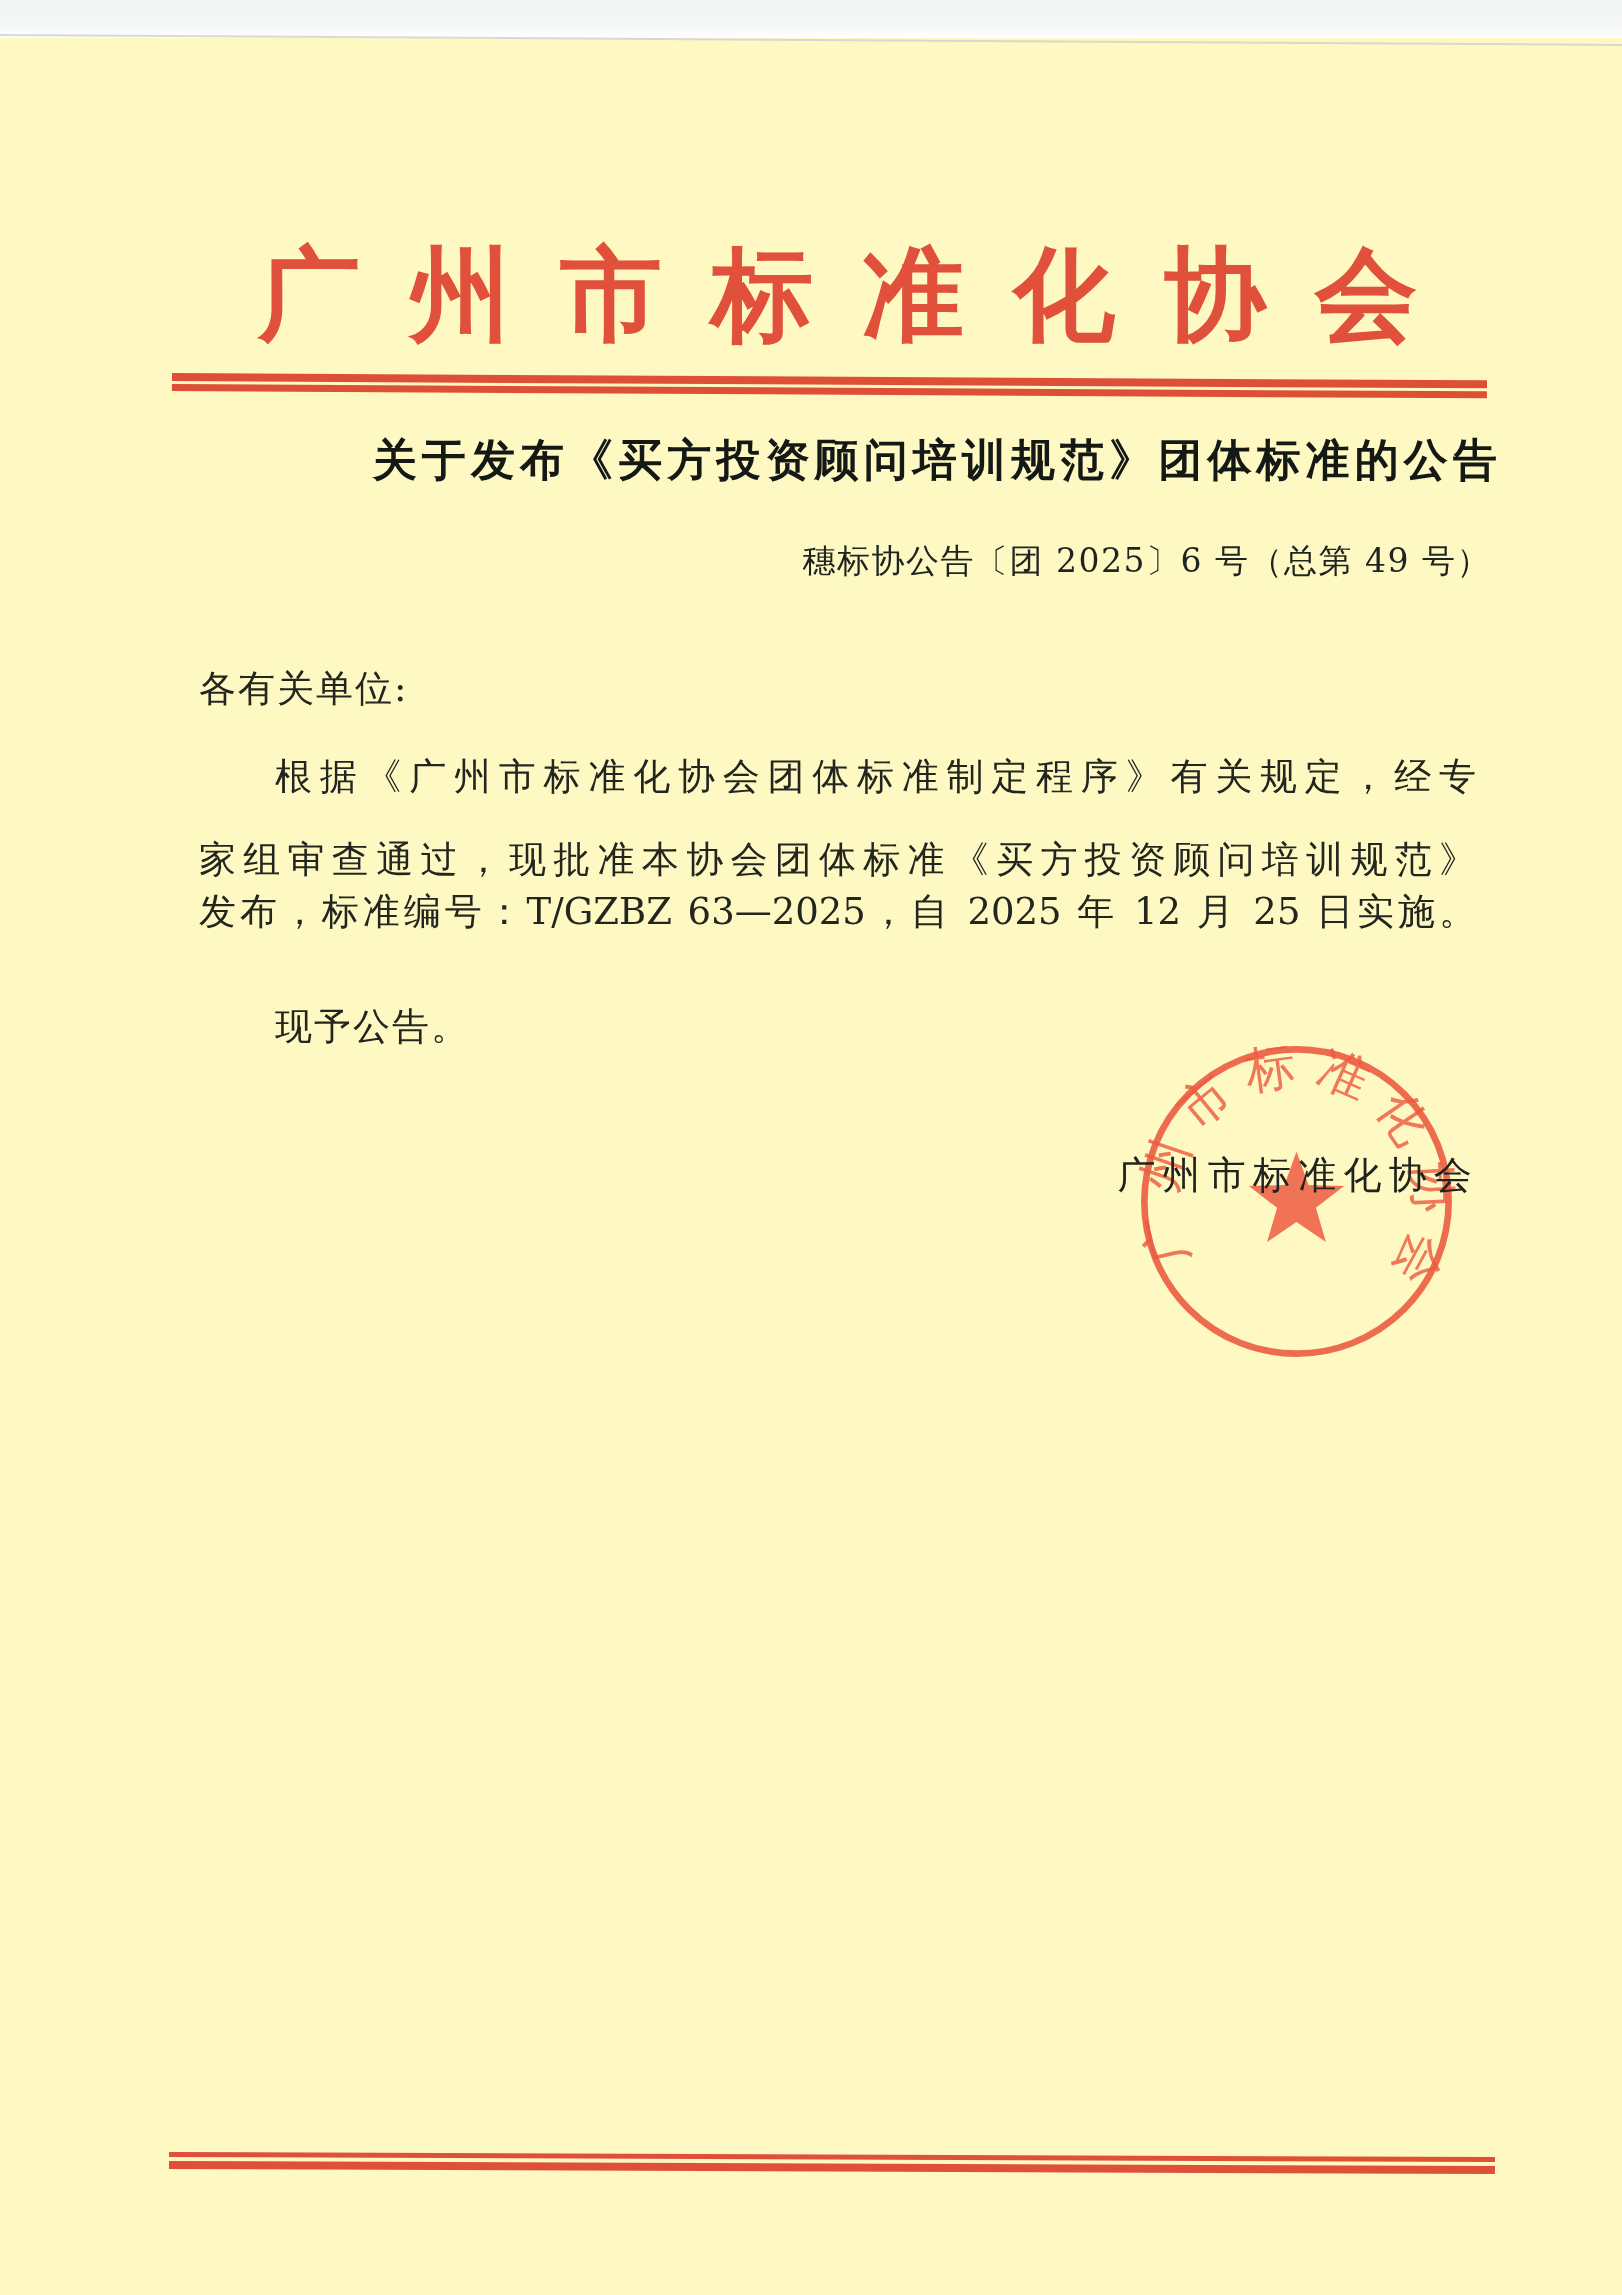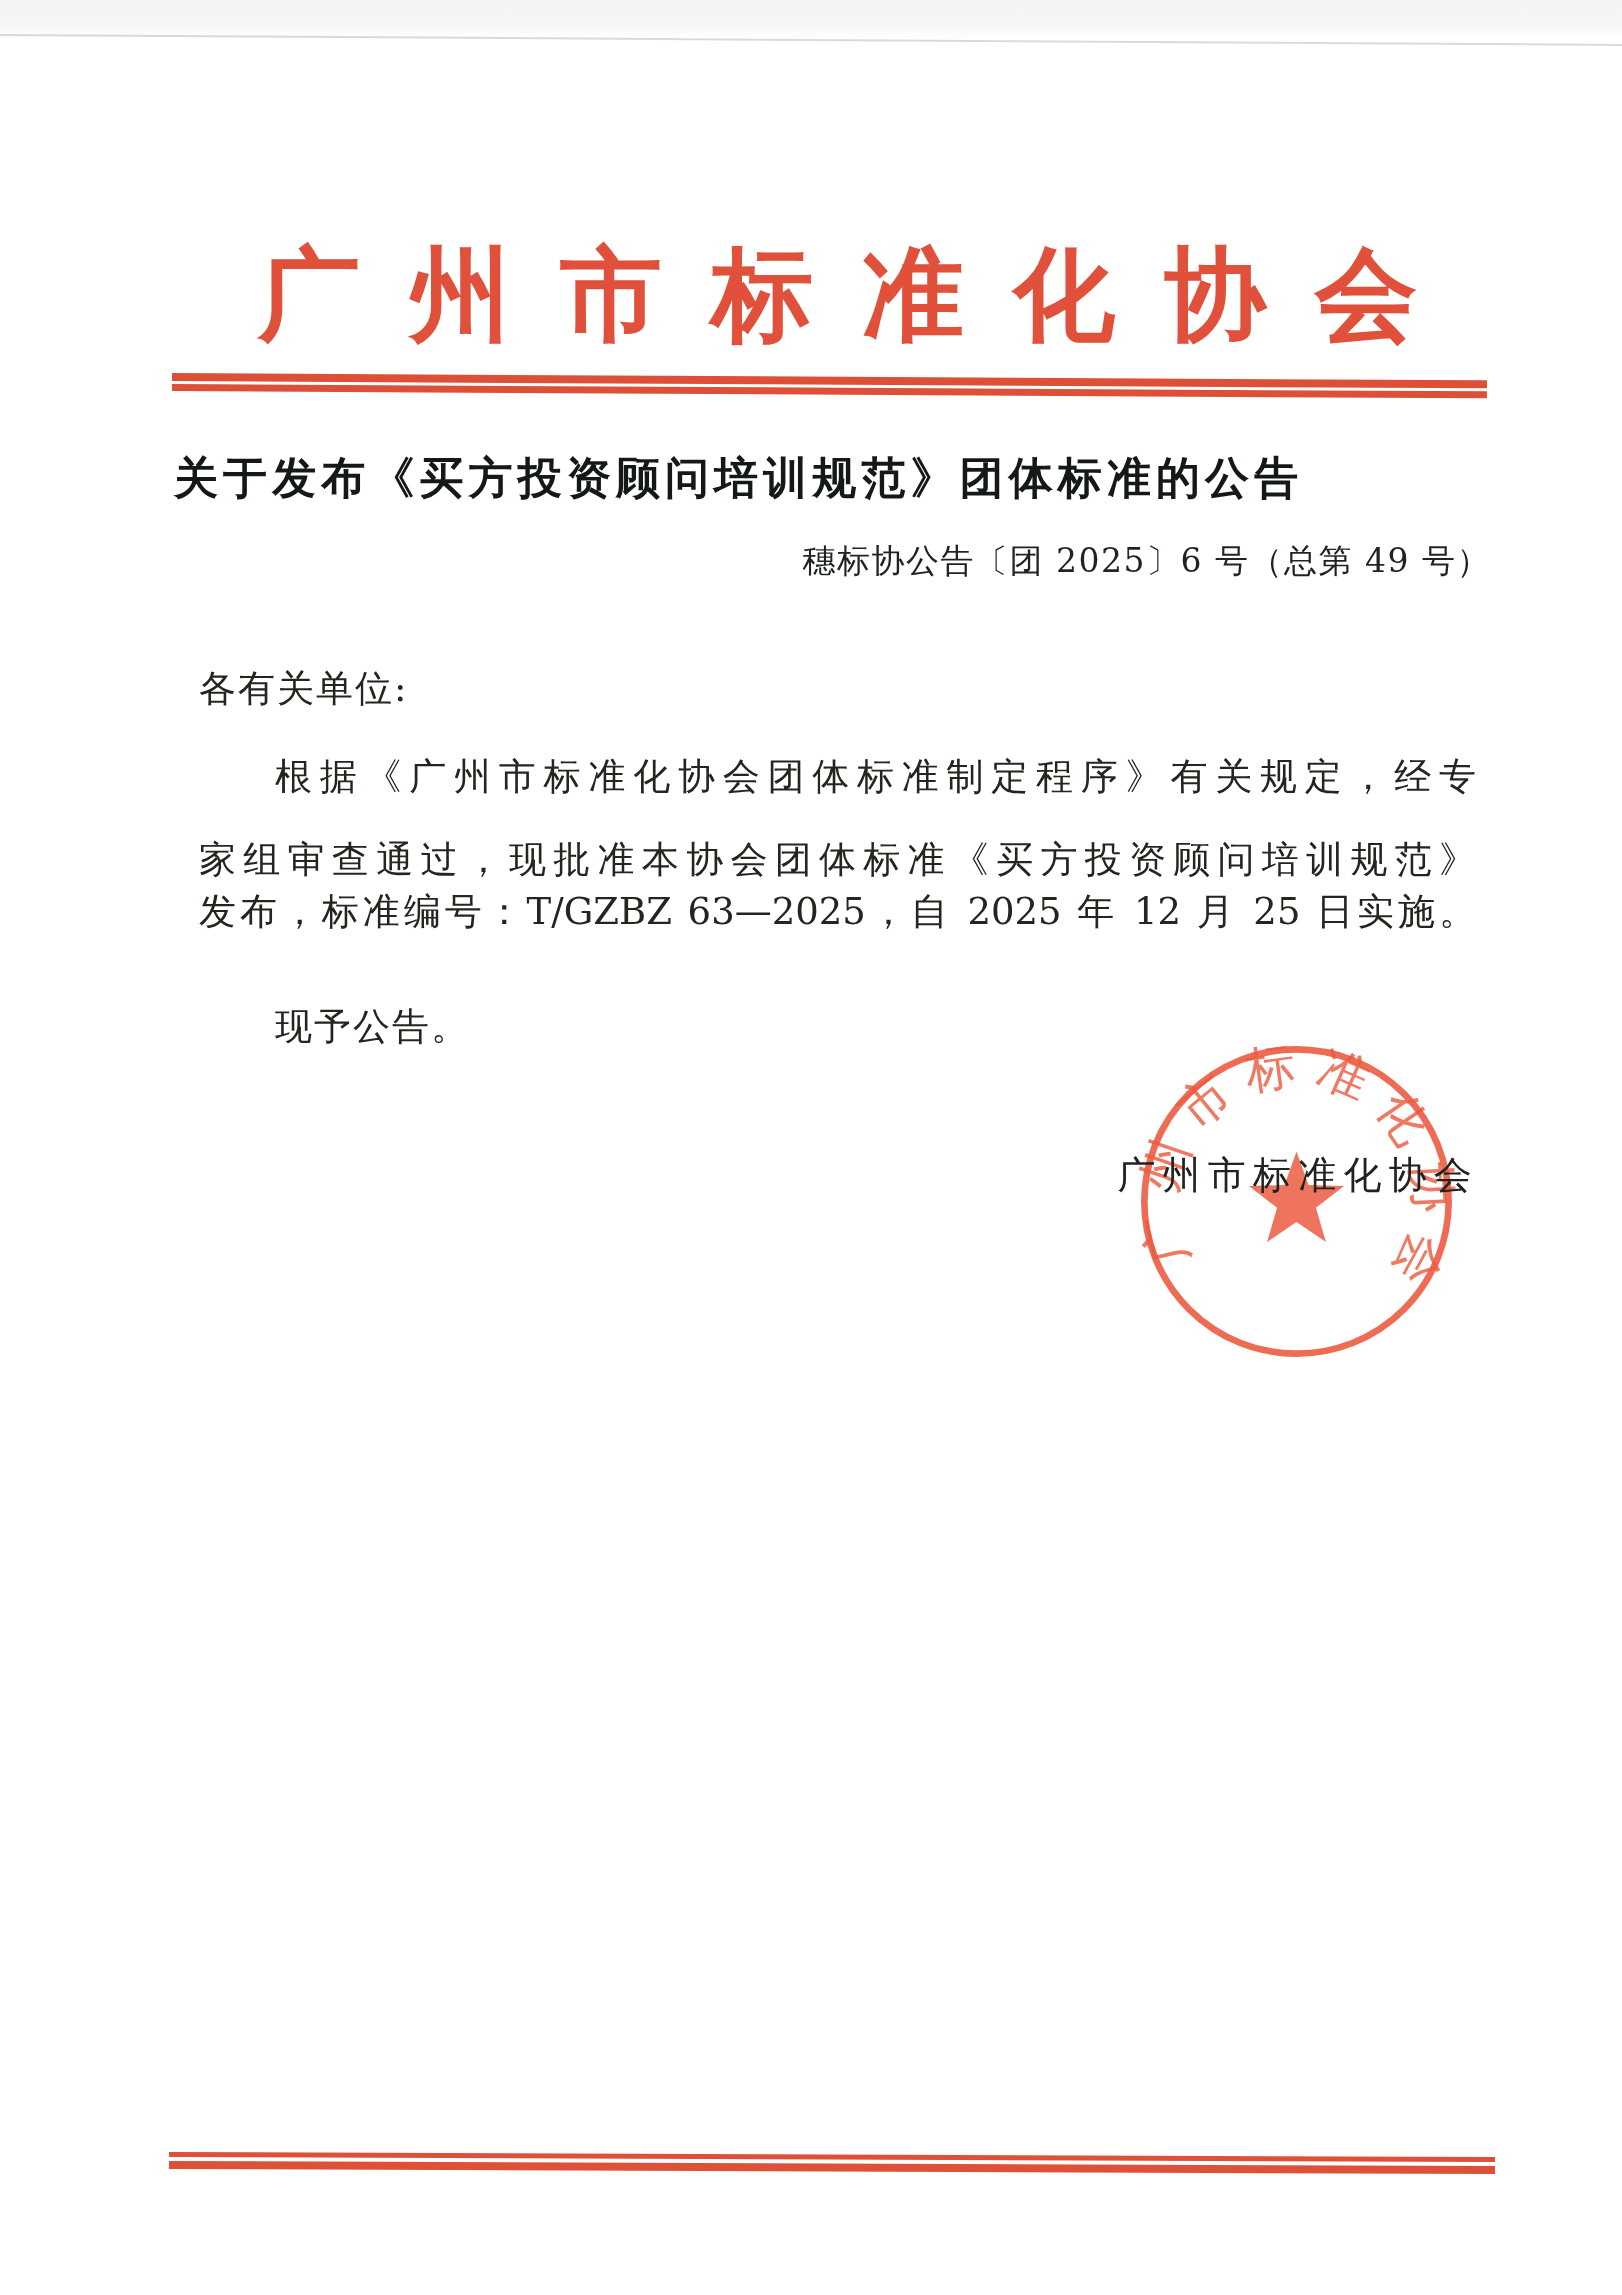--- a/index.html
+++ b/index.html
@@ -1,21 +1,21 @@
 <!DOCTYPE html>
 <html style="font-size:8.2px"><head>
 <meta charset="utf-8">
 <style>
   html, body { margin: 0; padding: 0; background: #9a9a9a; }
   .page {
     position: relative;
     width: 1623px;
     height: 2295px;
     margin: 0 auto;
-    background: #ffffff;
+    background: #fef9c3;
     overflow: hidden;
     font-family: "DejaVu Serif", "Liberation Serif", serif;
   }
   
   .scan-band {
     position: absolute; top: 0; left: 0; width: 100%; height: 38px;
     background: linear-gradient(180deg, #f1f4f3 0%, #f6f8f7 70%, #fefefe 100%);
   }
   .scan-edge-line {
     position: absolute; top: 34px; left: 0; width: 101%; height: 1.5px;
@@ -33,22 +33,22 @@
   .double-rule .bar { width: 100%; }
   .rule-top { left: 172px; top: 373px; width: 1315px; transform: rotate(0.32deg); transform-origin: left center; }
   .rule-top .bar1 { height: 7.7px; background: #de4f38; }
   .rule-top .gap  { height: 3.6px; }
   .rule-top .bar2 { height: 7.2px; background: #de4f38; }
   .rule-bottom { left: 169px; top: 2152px; width: 1326px; transform: rotate(0.22deg); transform-origin: left center; }
   .rule-bottom .bar1 { height: 5.1px; background: #de5038; }
   .rule-bottom .gap  { height: 4.1px; }
   .rule-bottom .bar2 { height: 7.7px; background: #de5038; }
   .doc-heading {
-    position: absolute; top: 452px; left: 174px; width: 1328px;
-    text-align: left; white-space: nowrap;
+    position: absolute; top: 434px; left: 174px; width: 1328px;
+    text-align: right; white-space: nowrap;
     font-size: 44px; font-weight: 700; line-height: 1.2;
     letter-spacing: 5.1px; color: #141916;
   }
   .doc-number {
     position: absolute; top: 541px; right: 132px;
     font-size: 33px; line-height: 1.2; letter-spacing: 1.5px;
     color: #1f2420; white-space: nowrap;
   }
   .salutation {
     position: absolute; top: 668px; left: 199px;

